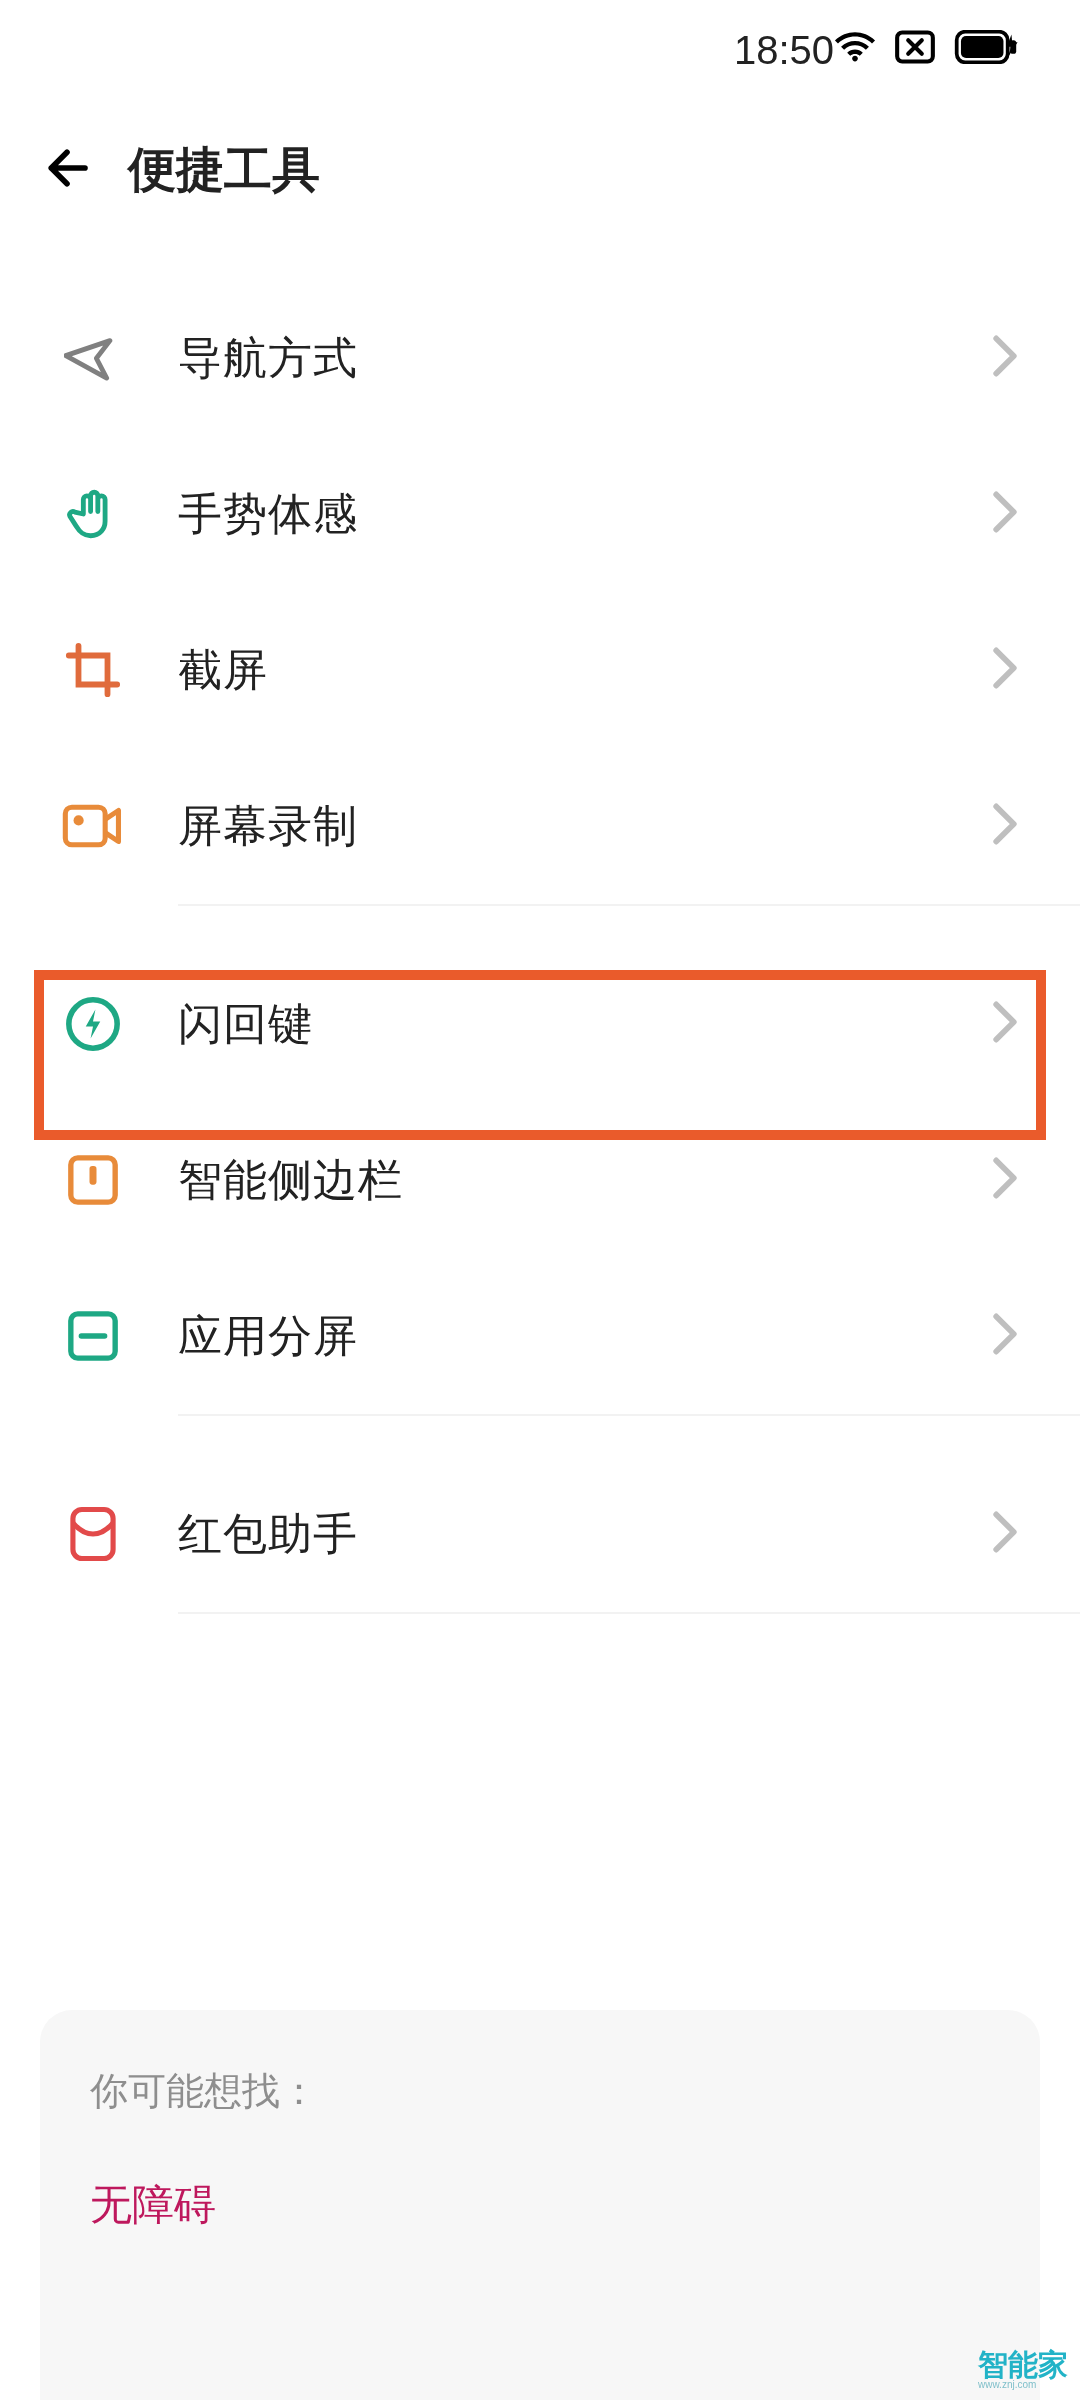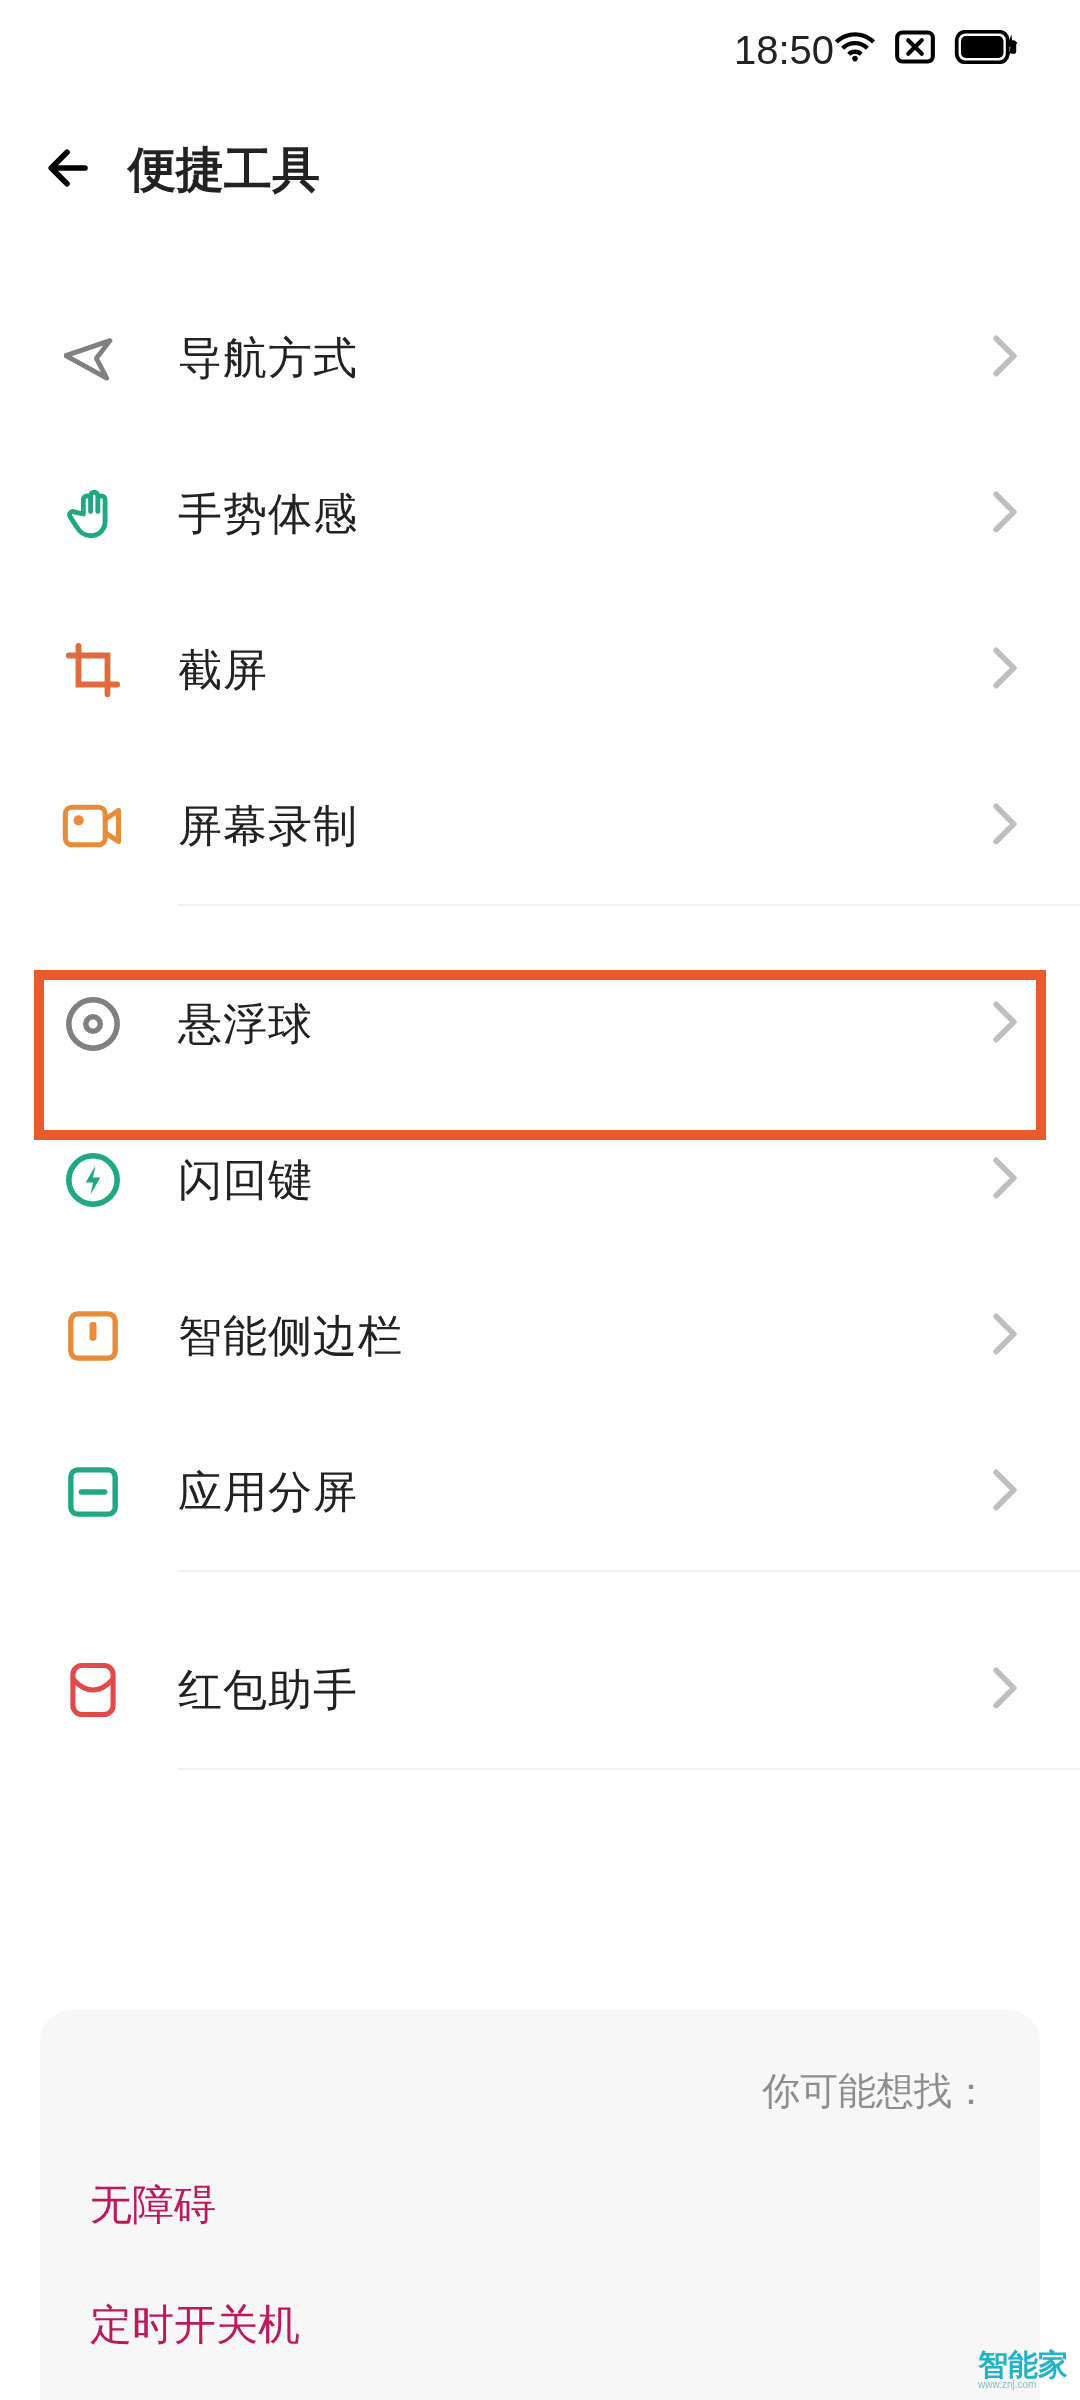--- a/index.html
+++ b/index.html
@@ -20,21 +20,21 @@
     .item .label { font-size:44px; font-weight:500; margin-left:48px; flex:1; letter-spacing:1px; }
     .chev { color:#bfbfbf; }
     .divider { margin-left:178px; height:2px; background:#f2f2f2; }
     .gap { height:40px; }
 
     
     .highlight { position:absolute; border:10px solid #ea5b2b; left:34px; right:34px; top:970px; height:170px; pointer-events:none; }
 
     
     .panel { position:absolute; left:40px; right:40px; bottom:0; background:#f7f7f7; border-radius:32px 32px 0 0; padding:56px 50px 0 50px; height:390px; }
-    .panel .hint { color:#8e8e8e; font-size:38px; margin-bottom:60px;text-align:right; }
+    .panel .hint { color:#8e8e8e; font-size:38px; margin-bottom:60px; }
     .panel .opt { font-size:42px; color:#be185d; margin-bottom:64px; }
 
     
     .wm { position:absolute; right:12px; bottom:10px; font-size:30px; font-weight:700; color:#22b3c7; line-height:1; text-align:left; }
     .wm small { display:block; font-size:10px; font-weight:400; color:#7fbfca; }
   </style>
 </head>
 <body>
 
 <div class="status">
@@ -119,32 +119,20 @@
     </span>
     <span class="label">屏幕录制</span>
     <span class="chev"><svg width="30" height="44" viewBox="0 0 12 20">
           <path d="M2 2l8 8-8 8" stroke="#bfbfbf" stroke-width="2.6" fill="none" stroke-linecap="round" stroke-linejoin="round"></path>
         </svg></span>
   </div>
 
   <div class="divider"></div>
   <div class="gap"></div>
 
-  <div class="item">
-    <span class="icon-slot">
-      <svg width="58" height="58" viewBox="0 0 24 24">
-          <circle cx="12" cy="12" r="10" fill="none" stroke="#808080" stroke-width="2.3"></circle>
-          <circle cx="12" cy="12" r="3" fill="none" stroke="#808080" stroke-width="2.3"></circle>
-        </svg>
-    </span>
-    <span class="label">悬浮球</span>
-    <span class="chev"><svg width="30" height="44" viewBox="0 0 12 20">
-          <path d="M2 2l8 8-8 8" stroke="#bfbfbf" stroke-width="2.6" fill="none" stroke-linecap="round" stroke-linejoin="round"></path>
-        </svg></span>
-  </div>
 
   <div class="item">
     <span class="icon-slot">
       <svg width="58" height="58" viewBox="0 0 24 24">
           <circle cx="12" cy="12" r="10" fill="none" stroke="#1ea884" stroke-width="2.3"></circle>
           <path d="M13 6l-4 7h3l-1 5 4-7h-3z" fill="#1ea884"></path>
         </svg>
     </span>
     <span class="label">闪回键</span>
     <span class="chev"><svg width="30" height="44" viewBox="0 0 12 20">
@@ -196,19 +184,18 @@
 
   <div class="divider"></div>
 
 </div>
 
 <div class="highlight"></div>
 
 <div class="panel">
   <div class="hint">你可能想找：</div>
   <div class="opt">无障碍</div>
-  <div class="opt">定时开关机</div>
 </div>
 
 <div class="wm">
   <span>智能家</span>
   <small>www.znj.com</small>
 </div>
 
 </body></html>

